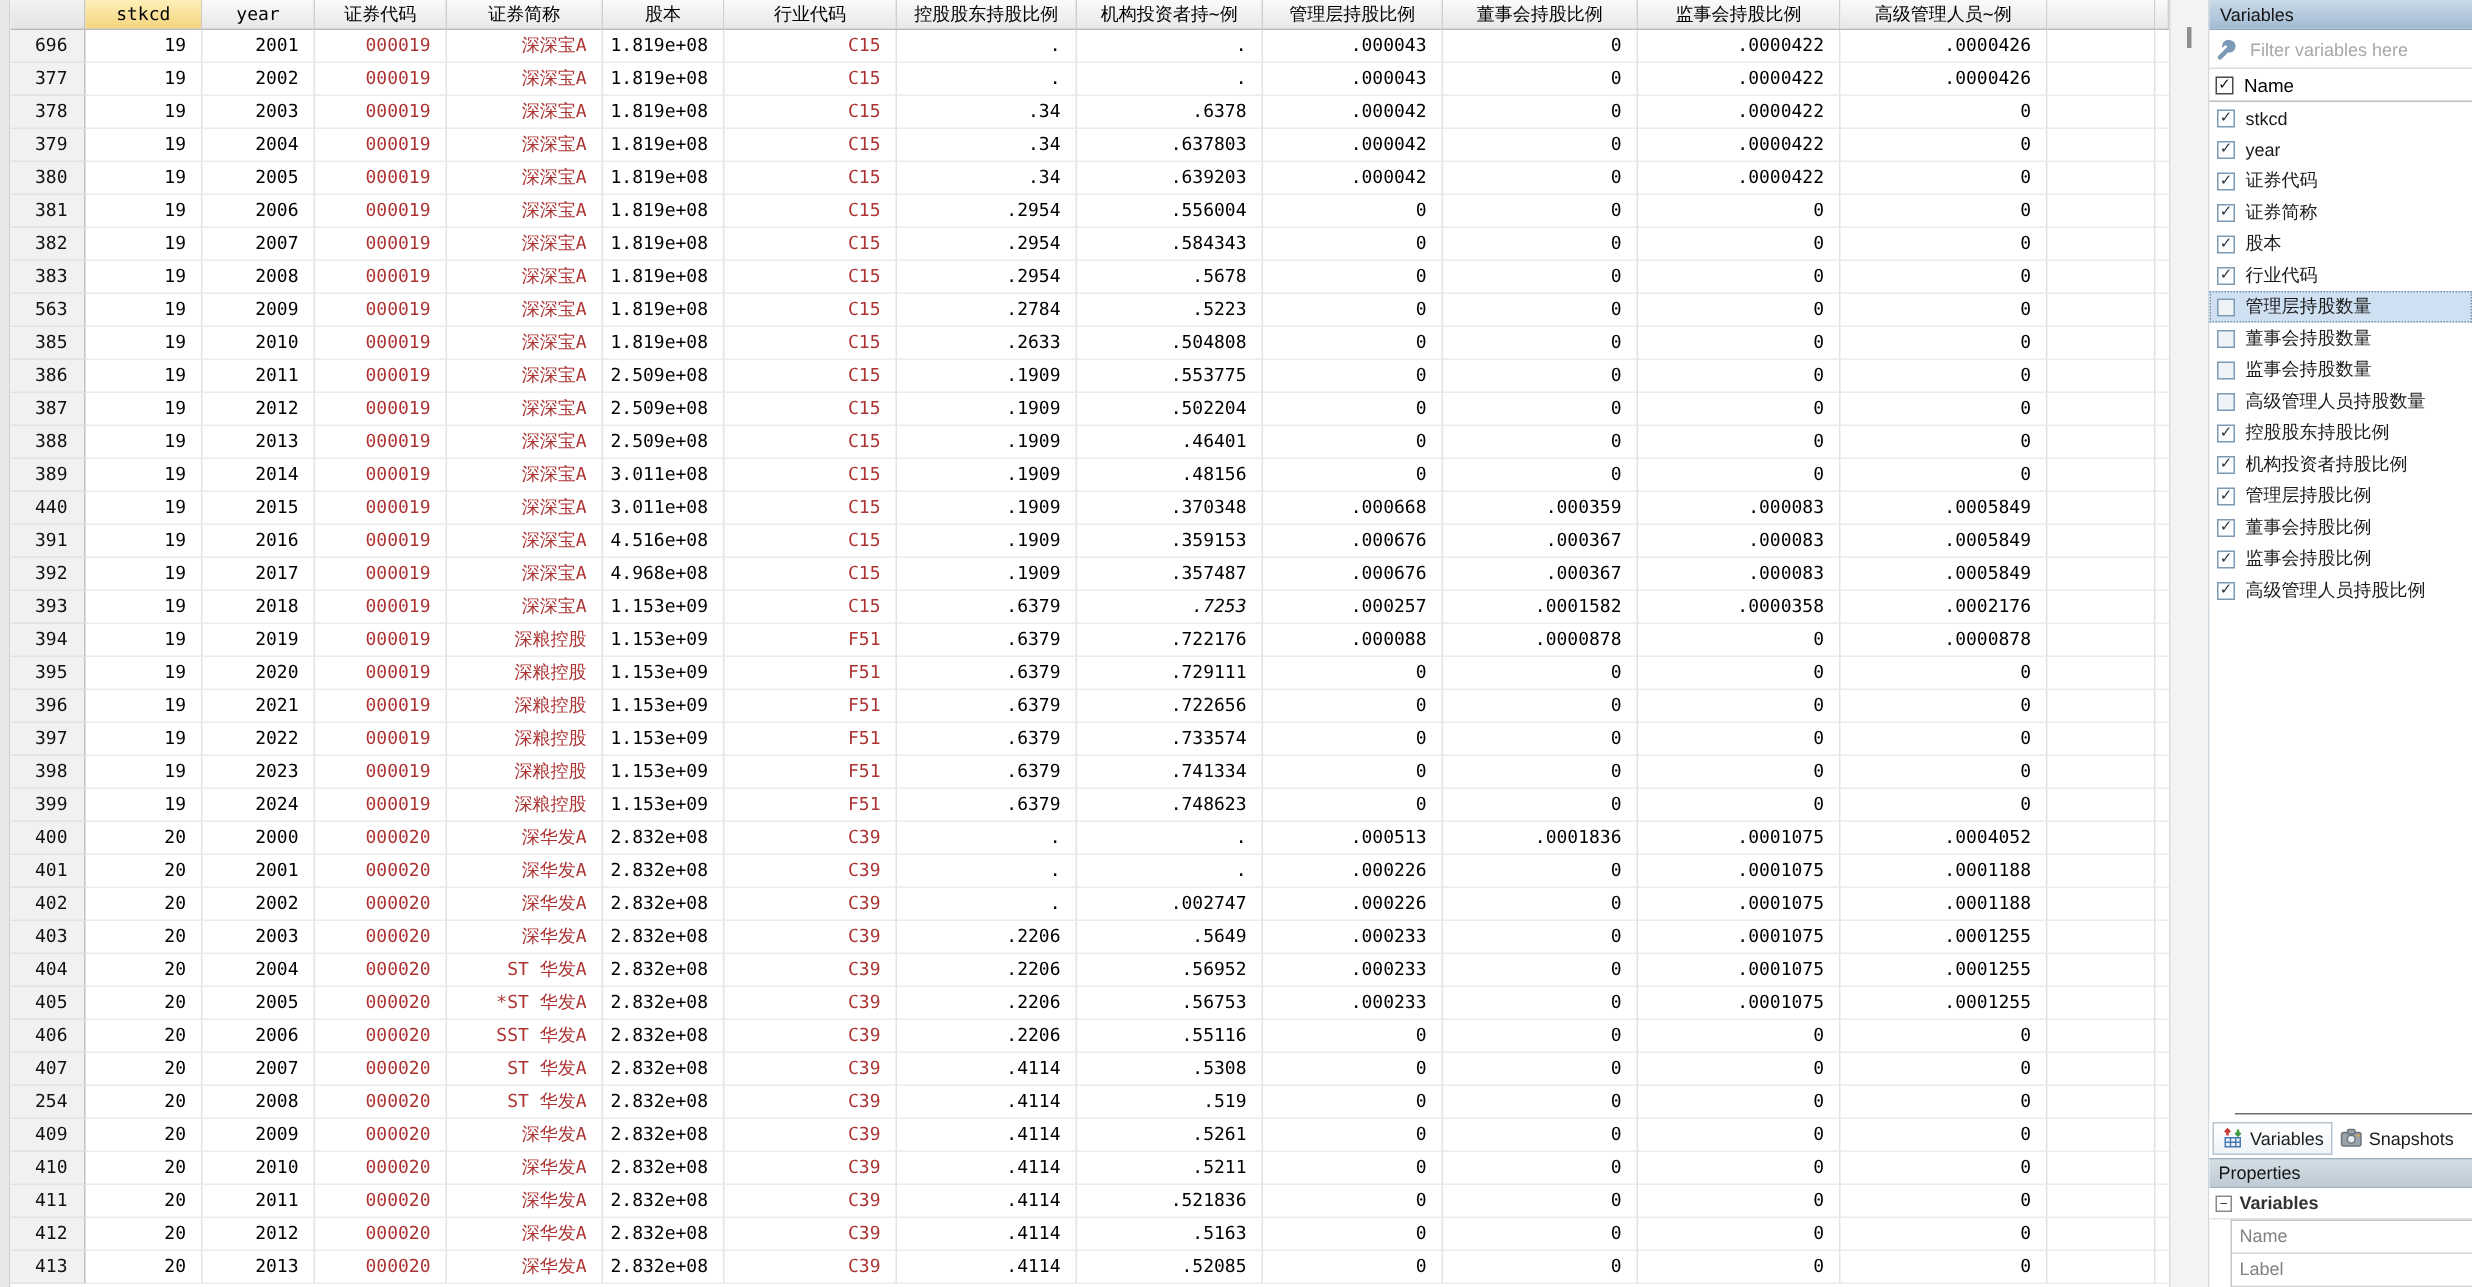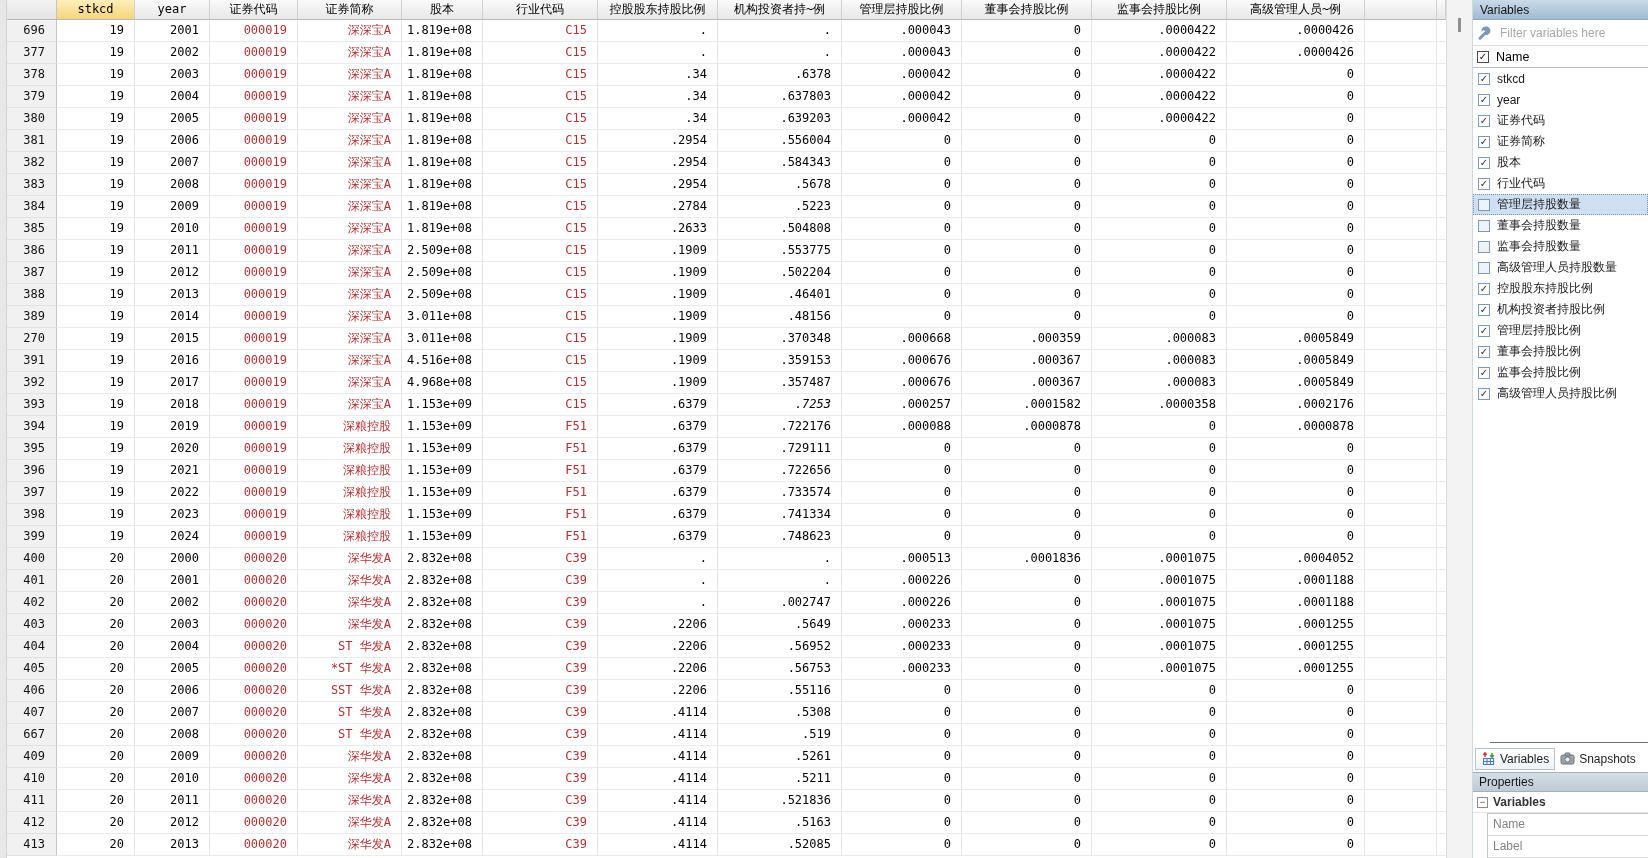--- a/index.html
+++ b/index.html
@@ -220,21 +220,21 @@
           <div class="cell" style="width: 120px;">.2954</div>
           <div class="cell" style="width: 124px;">.5678</div>
           <div class="cell" style="width: 120px;">0</div>
           <div class="cell" style="width: 130px;">0</div>
           <div class="cell" style="width: 135px;">0</div>
           <div class="cell" style="width: 138px;">0</div>
           <div class="cell" style="width: 72px;"></div>
           <div class="cell" style="width: 9px;"></div>
         </div>
         <div class="trow">
-          <div class="rn">384</div>
+          <div class="rn">563</div>
           <div class="cell" style="width: 78px;">19</div>
           <div class="cell" style="width: 75px;">2009</div>
           <div class="cell str" style="width: 88px;">000019</div>
           <div class="cell str" style="width: 104px;">深深宝A</div>
           <div class="cell" style="width: 81px;">1.819e+08</div>
           <div class="cell str" style="width: 115px;">C15</div>
           <div class="cell" style="width: 120px;">.2784</div>
           <div class="cell" style="width: 124px;">.5223</div>
           <div class="cell" style="width: 120px;">0</div>
           <div class="cell" style="width: 130px;">0</div>
@@ -322,21 +322,21 @@
           <div class="cell" style="width: 120px;">.1909</div>
           <div class="cell" style="width: 124px;">.48156</div>
           <div class="cell" style="width: 120px;">0</div>
           <div class="cell" style="width: 130px;">0</div>
           <div class="cell" style="width: 135px;">0</div>
           <div class="cell" style="width: 138px;">0</div>
           <div class="cell" style="width: 72px;"></div>
           <div class="cell" style="width: 9px;"></div>
         </div>
         <div class="trow">
-          <div class="rn">270</div>
+          <div class="rn">440</div>
           <div class="cell" style="width: 78px;">19</div>
           <div class="cell" style="width: 75px;">2015</div>
           <div class="cell str" style="width: 88px;">000019</div>
           <div class="cell str" style="width: 104px;">深深宝A</div>
           <div class="cell" style="width: 81px;">3.011e+08</div>
           <div class="cell str" style="width: 115px;">C15</div>
           <div class="cell" style="width: 120px;">.1909</div>
           <div class="cell" style="width: 124px;">.370348</div>
           <div class="cell" style="width: 120px;">.000668</div>
           <div class="cell" style="width: 130px;">.000359</div>
@@ -628,21 +628,21 @@
           <div class="cell" style="width: 120px;">.4114</div>
           <div class="cell" style="width: 124px;">.5308</div>
           <div class="cell" style="width: 120px;">0</div>
           <div class="cell" style="width: 130px;">0</div>
           <div class="cell" style="width: 135px;">0</div>
           <div class="cell" style="width: 138px;">0</div>
           <div class="cell" style="width: 72px;"></div>
           <div class="cell" style="width: 9px;"></div>
         </div>
         <div class="trow">
-          <div class="rn">667</div>
+          <div class="rn">254</div>
           <div class="cell" style="width: 78px;">20</div>
           <div class="cell" style="width: 75px;">2008</div>
           <div class="cell str" style="width: 88px;">000020</div>
           <div class="cell str" style="width: 104px;">ST 华发A</div>
           <div class="cell" style="width: 81px;">2.832e+08</div>
           <div class="cell str" style="width: 115px;">C39</div>
           <div class="cell" style="width: 120px;">.4114</div>
           <div class="cell" style="width: 124px;">.519</div>
           <div class="cell" style="width: 120px;">0</div>
           <div class="cell" style="width: 130px;">0</div>

